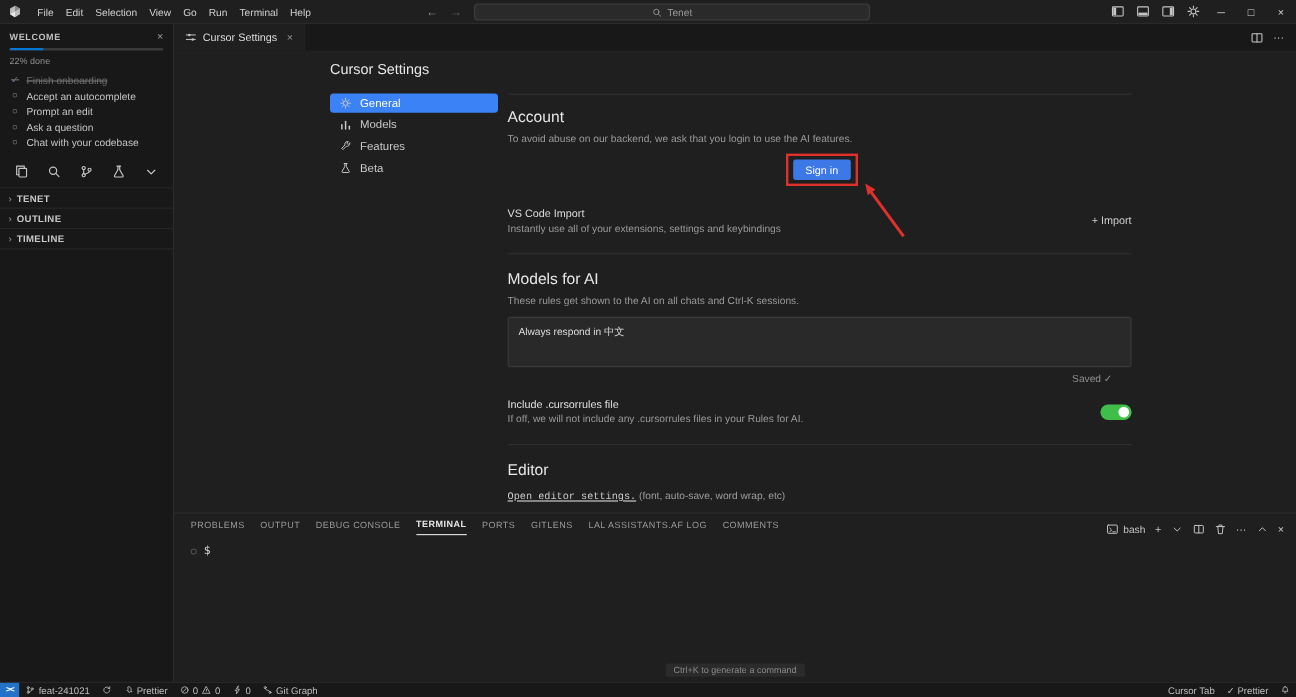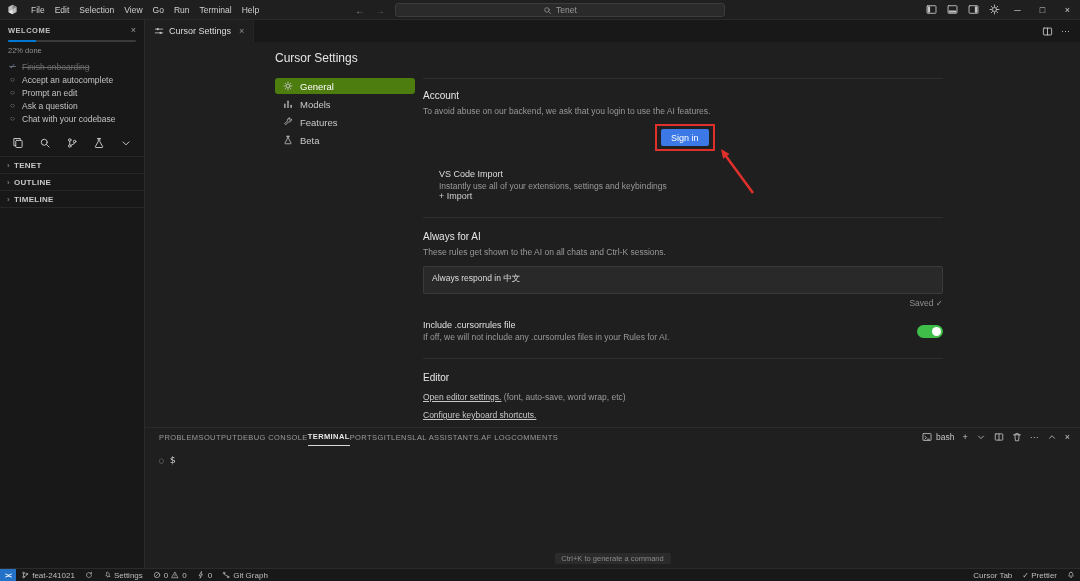--- a/index.html
+++ b/index.html
@@ -43,47 +43,47 @@
   .tabstrip{height:22px;background:#181818;display:flex;align-items:stretch;}
   .tab{display:flex;align-items:center;gap:5px;background:#1f1f1f;padding:0 9px;font-size:9px;color:#dcdcdc;border-right:1px solid #252525;}
   .tab-close{color:#8f8f8f;margin-left:3px;}
   .strip-right{margin-left:auto;display:flex;align-items:center;gap:8px;padding-right:10px;color:#c5c5c5;font-size:9px;}
   
   .settings{height:385px;position:relative;padding:9px 0 0 130px;overflow:hidden;}
   .pg-title{font-size:12px;color:#e6e6e6;margin-bottom:13px;}
   .settings-row{display:flex;}
   .nav-col{width:140px;flex-shrink:0;display:flex;flex-direction:column;gap:2px;}
   .nav-item{display:flex;align-items:center;gap:7px;height:16px;padding:0 8px;border-radius:3px;font-size:9.5px;color:#c9c9c9;}
-  .nav-item.active{background:#4d7c0f;color:#fff;}
+  .nav-item.active{background:#3b82f6;color:#fff;}
   .content-col{width:520px;margin-left:8px;}
   .divider{border-top:1px solid #2e2e2e;}
-  .sec-h{font-size:10px;color:#e6e6e6;font-weight:normal;}
+  .sec-h{font-size:13px;color:#e6e6e6;font-weight:normal;}
   .desc{font-size:8.5px;color:#999;}
   .acc-h{margin:11px 0 5px;}
   .signin-row{margin:13px 0 14px;height:20px;}
   .signin-wrap{position:relative;display:inline-block;margin-left:238px;}
   .signin-btn{background:var(--accent);color:#fff;border:none;border-radius:2px;font-size:9px;padding:3.5px 10px;font-family:inherit;cursor:pointer;}
   .red-box{position:absolute;left:-6px;top:-5px;right:-6px;bottom:-5px;border:2px solid var(--annotation);pointer-events:none;}
   .red-arrow{position:absolute;left:100%;top:14px;margin-left:2px;pointer-events:none;}
-  .import-row{display:flex;justify-content:space-between;align-items:flex-start;margin:20px 16px 16px;flex-direction:column;}
+  .import-row{display:flex;justify-content:space-between;align-items:center;margin:20px 0 16px;}
   .import-title{font-size:9px;color:#ddd;margin-bottom:2px;}
   .import-btn{color:#cfcfcf;font-size:9px;cursor:pointer;}
   .rules-h{margin:13px 0 5px;}
-  .rules-box{margin-top:9px;height:28px;background:#292929;border:1px solid #3a3a3a;border-radius:2px;padding:6px 8px;font-size:8.5px;color:#ddd;}
-  .saved{text-align:right;font-size:8.5px;color:#8f8f8f;margin:4px 0 12px;}
+  .rules-box{margin-top:9px;height:42px;background:#292929;border:1px solid #3a3a3a;border-radius:2px;padding:6px 8px;font-size:8.5px;color:#ddd;}
+  .saved{text-align:right;font-size:8.5px;color:#8f8f8f;margin:4px 16px 12px;}
   .cr-row{display:flex;justify-content:space-between;align-items:center;margin-bottom:16px;}
   .cr-title{font-size:9px;color:#e0e0e0;margin-bottom:2px;}
   .toggle{width:26px;height:13px;border-radius:7px;background:var(--toggle_on);position:relative;flex-shrink:0;cursor:pointer;}
   .toggle::after{content:"";position:absolute;right:2px;top:2px;width:9px;height:9px;border-radius:50%;background:#fff;}
   .ed-h{margin:13px 0 9px;}
   .ed-line{font-size:8.5px;color:#9d9d9d;margin:8px 0;}
-  .lnk{color:#c9c9c9;text-decoration:underline;cursor:pointer;}
+  .lnk{color:#c9c9c9;text-decoration:underline;cursor:pointer;font-family:Liberation Mono, monospace;}
   
   .panel{height:141px;border-top:1px solid #2b2b2b;position:relative;display:flex;flex-direction:column;background:#1f1f1f;}
-  .panel-tabs{display:flex;align-items:center;height:18px;padding:0 10px 0 14px;}
+  .panel-tabs{display:flex;align-items:flex-end;height:18px;padding:0 10px 0 14px;gap:13px;}
   .ptab{font-size:7.5px;letter-spacing:.4px;color:#9a9a9a;height:18px;display:flex;align-items:center;white-space:nowrap;}
   .ptab.active{color:#e7e7e7;border-bottom:1px solid #d7d7d7;font-weight:bold;}
   .panel-right{margin-left:auto;display:flex;align-items:center;gap:8px;color:#c5c5c5;font-size:9px;}
   .shell-group{display:flex;align-items:center;gap:4px;font-size:8.5px;}
   .term{padding:7px 0 0 14px;font-family:"DejaVu Sans Mono",monospace;font-size:9.5px;line-height:14px;}
   .t-user{color:#16c60c;} .t-env{color:#c264c2;} .t-path{color:#d0b344;font-weight:bold;} .t-branch{color:#d0b344;}
   .t-deco{color:#777;margin-right:6px;font-size:8px;}
   .t-prompt{color:#d4d4d4;}
   .hint{position:absolute;left:50%;bottom:4px;transform:translateX(-50%);font-size:7.5px;color:#8a8a8a;background:#2b2b2b;border-radius:2px;padding:1px 7px;white-space:nowrap;}
   
@@ -329,21 +329,21 @@
             <div class="import-row">
               <div>
                 <div class="import-title">VS Code Import</div>
                 <div class="desc">Instantly use all of your extensions, settings and keybindings</div>
               </div>
               <span class="import-btn">+ Import</span>
             </div>
 
             <div class="divider"></div>
 
-            <h2 class="sec-h rules-h">Always for AI</h2>
+            <h2 class="sec-h rules-h">Models for AI</h2>
             <div class="desc">These rules get shown to the AI on all chats and Ctrl-K sessions.</div>
             <div class="rules-box">Always respond in 中文</div>
             <div class="saved">Saved ✓</div>
 
             <div class="cr-row">
               <div>
                 <div class="cr-title">Include .cursorrules file</div>
                 <div class="desc">If off, we will not include any .cursorrules files in your Rules for AI.</div>
               </div>
               <span class="toggle"></span>
@@ -442,21 +442,21 @@
             <path d="M13 2.5v3h-3"></path>
           </svg>
         </span>
     </div>
     <div class="sb-item">
       <span>
           <svg width="8" height="8" viewBox="0 0 16 16" class="ic">
             <path d="M9.5 2.5c2.5 1 3.5 3.5 2.8 6l1.7 2.7-2.8-.7-2 2-.8-2.8-2.8-.8 2-2-.6-2.9z"></path>
           </svg>
         </span>
-      <span>Settings</span>
+      <span>Prettier</span>
     </div>
     <div class="sb-item">
       <span>
           <svg width="8" height="8" viewBox="0 0 16 16" class="ic">
             <circle cx="8" cy="8" r="5.5"></circle>
             <line x1="5" y1="11" x2="11" y2="5"></line>
           </svg>
         </span>
       <span>0</span>
       <span>

